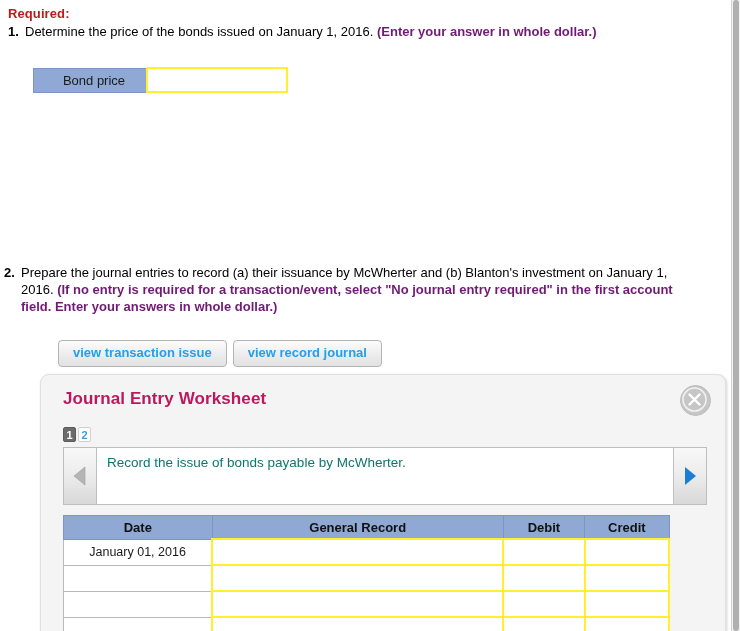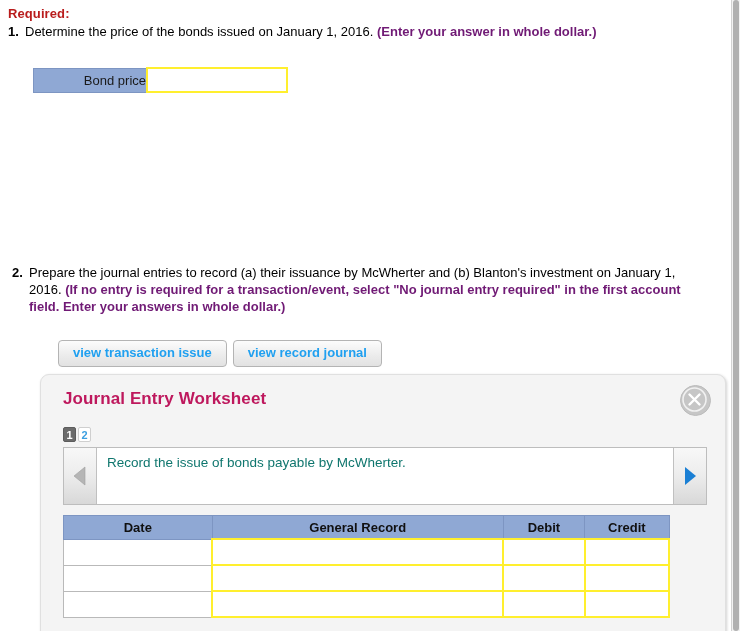--- a/index.html
+++ b/index.html
@@ -55,21 +55,21 @@
     border-collapse: collapse;
   }
   .bond-label {
     background: #8fa8d4;
     border: 1px solid #7d95c2;
     width: 104px;
     height: 22px;
     padding: 0 0 0 8px;
     font-size: 13px;
     color: #1a1a1a;
-    text-align: right;
+    text-align: center;
     vertical-align: middle;
   }
   .bond-input-cell {
     background: #ffffff;
     border: 2px solid #ffef2e;
     width: 138px;
     height: 22px;
     padding: 0;
   }
   .bond-input-cell input {
@@ -81,21 +81,21 @@
     background: transparent;
     font-family: "Liberation Sans", sans-serif;
     font-size: 13px;
     padding: 0 4px;
     text-align: right;
   }
 
   
   .q2-row {
     position: absolute;
-    left: 12px;
+    left: 4px;
     top: 264px;
     width: 680px;
     font-size: 13px;
     line-height: 17px;
   }
   .q2-body {
     display: inline-block;
     vertical-align: top;
     width: 655px;
   }
@@ -366,37 +366,43 @@
       <thead>
         <tr>
           <th>Date</th>
           <th>General Record</th>
           <th>Debit</th>
           <th>Credit</th>
         </tr>
       </thead>
       <tbody>
         <tr>
-          <td class="date-cell"></td>
+          <td class="date-cell">January 01, 2016</td>
           <td class="input-cell"><input type="text" value="" style=""></td>
           <td class="input-cell num"><input type="text" value="" style=""></td>
           <td class="input-cell num"><input type="text" value="" style=""></td>
         </tr>
         <tr>
           <td class="date-cell"></td>
           <td class="input-cell"><input type="text" value="" style=""></td>
           <td class="input-cell num"><input type="text" value="" style=""></td>
           <td class="input-cell num"><input type="text" value="" style=""></td>
         </tr>
         <tr>
           <td class="date-cell"></td>
           <td class="input-cell"><input type="text" value="" style=""></td>
           <td class="input-cell num"><input type="text" value="" style=""></td>
           <td class="input-cell num"><input type="text" value="" style=""></td>
         </tr>
+        <tr>
+          <td class="date-cell"></td>
+          <td class="input-cell"><input type="text" value="" style=""></td>
+          <td class="input-cell num"><input type="text" value="" style=""></td>
+          <td class="input-cell num"><input type="text" value="" style=""></td>
+        </tr>
       </tbody>
     </table>
   </div>
 
 </div>
 
 <div class="page-scrollbar">
   <div class="thumb"></div>
 </div>
 

